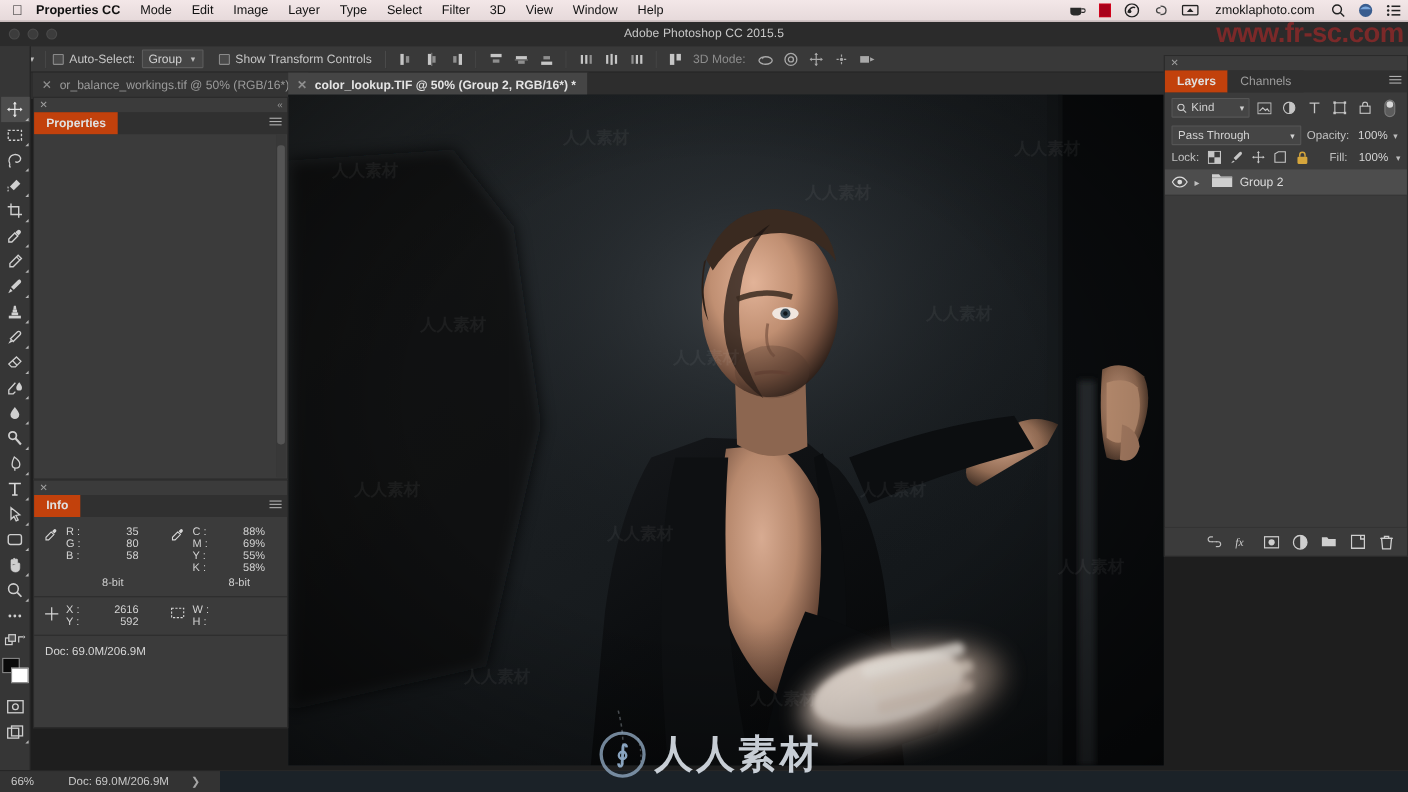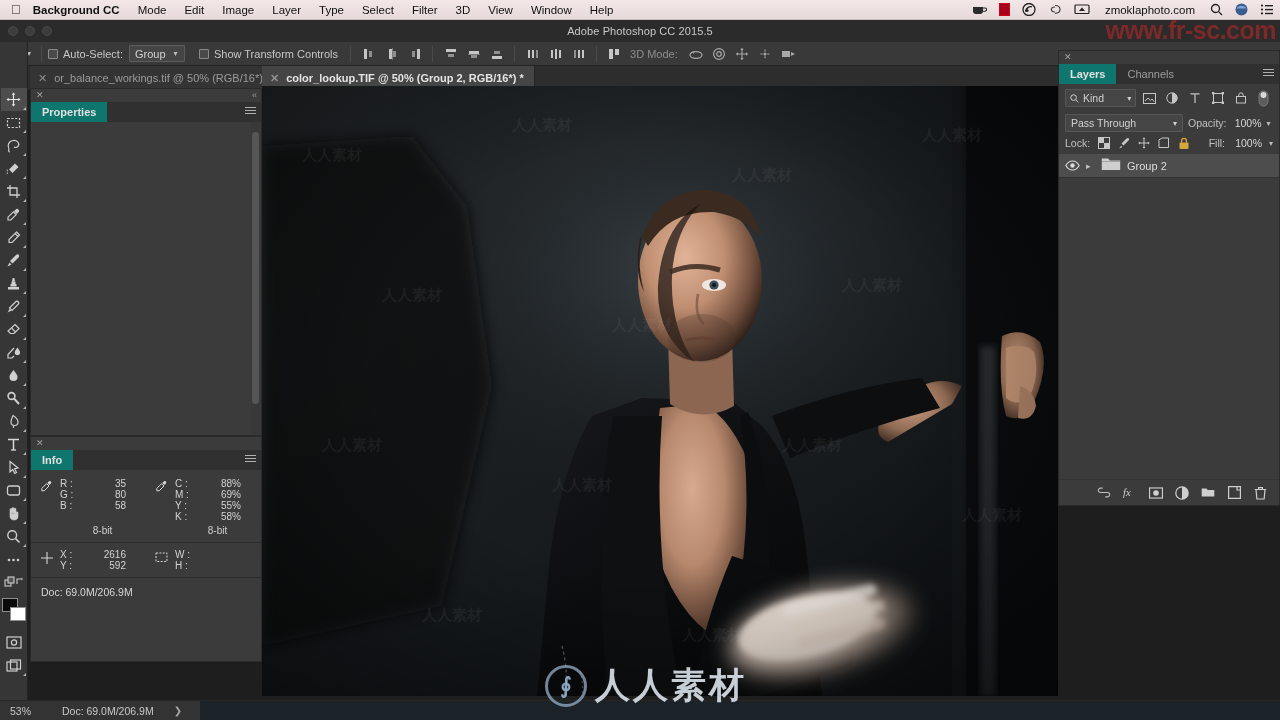--- a/index.html
+++ b/index.html
@@ -93,21 +93,21 @@
                   background: #ffffff; border: 1px solid #8e8e8e; }
 
   
   .panel { background: #3b3b3b; border: 1px solid #2a2a2a; position: absolute; }
   .panel-topbar { height: 13px; background: #3b3b3b; position: relative; }
   .panel-topbar .closeX { position: absolute; left: 5px; top: 1px; font-size: 9px; color: #a0a0a0; line-height: 11px;}
   .panel-topbar .collapse { position: absolute; right: 4px; top: 1px; font-size: 9px; color: #9a9a9a; line-height: 11px;}
   .panel-tabs { height: 20px; background: #303030; display: flex; align-items: stretch; position: relative;}
   .panel-tab { font-size: 11px; color: #9d9d9d; padding: 0 11px; display: flex; align-items: center;
                background: #303030; }
-  .panel-tab.active { background: #0f766e; color: #e0e0e0; font-weight: bold;}
+  .panel-tab.active { background: #c2410c; color: #e0e0e0; font-weight: bold;}
   .panel-menu { position: absolute; right: 5px; top: 5px; width: 11px; }
   .panel-menu i { display:block; height: 1px; background: #b0b0b0; margin-bottom: 2px; }
 
   #propPanel { left: 30px; top: 88px; width: 232px; height: 348px; }
   .prop-body { padding: 11px 10px; font-size: 11px; color: #c3c3c3; }
   .prop-scroll { position: absolute; right: 1px; top: 33px; width: 9px; bottom: 1px; background:#383838;}
   .prop-scroll .thumb { position:absolute; top: 10px; left: 1px; width: 7px; height: 272px;
                         background: #555; border-radius: 3px; }
 
   
@@ -190,21 +190,21 @@
   .wm-tile { position: absolute; color: rgba(255,255,255,.055); font-size: 15px;
              font-weight: bold; pointer-events: none; white-space: nowrap; }
 </style>
 </head>
 <body>
 
 <div id="app">
 
   <div class="macbar">
     <span class="apple"></span>
-    <span class="mitem bold">Background CC</span>
+    <span class="mitem bold">Properties CC</span>
     <span class="mitem">Mode</span>
     <span class="mitem">Edit</span>
     <span class="mitem">Image</span>
     <span class="mitem">Layer</span>
     <span class="mitem">Type</span>
     <span class="mitem">Select</span>
     <span class="mitem">Filter</span>
     <span class="mitem">3D</span>
     <span class="mitem">View</span>
     <span class="mitem">Window</span>
@@ -1036,21 +1036,21 @@
           <svg width="13" height="14" viewBox="0 0 13 14">
             <path d="M2 3.5h9l-.9 9.5H2.9z" fill="none" stroke="#cfcfcf" stroke-width="1.2"></path>
             <path d="M.8 3.5h11.4M4.6 3.5V1.6h3.8v1.9" fill="none" stroke="#cfcfcf" stroke-width="1.2"></path>
           </svg>
         </span>
     </div>
   </div>
 
   <div class="statusbar">
     <div class="sb-right"></div>
-    <span class="zoom" style="position:relative;z-index:2;">53%</span>
+    <span class="zoom" style="position:relative;z-index:2;">66%</span>
     <span class="docinfo" style="position:relative;z-index:2;">Doc: 69.0M/206.9M</span>
     <span class="arrow" style="position:relative;z-index:2;">❯</span>
   </div>
 
   <div class="wm-url">www.fr-sc.com</div>
   <div class="wm-center">
     <div class="logo">∮</div>
     <div class="cn">人人素材</div>
   </div>
 

